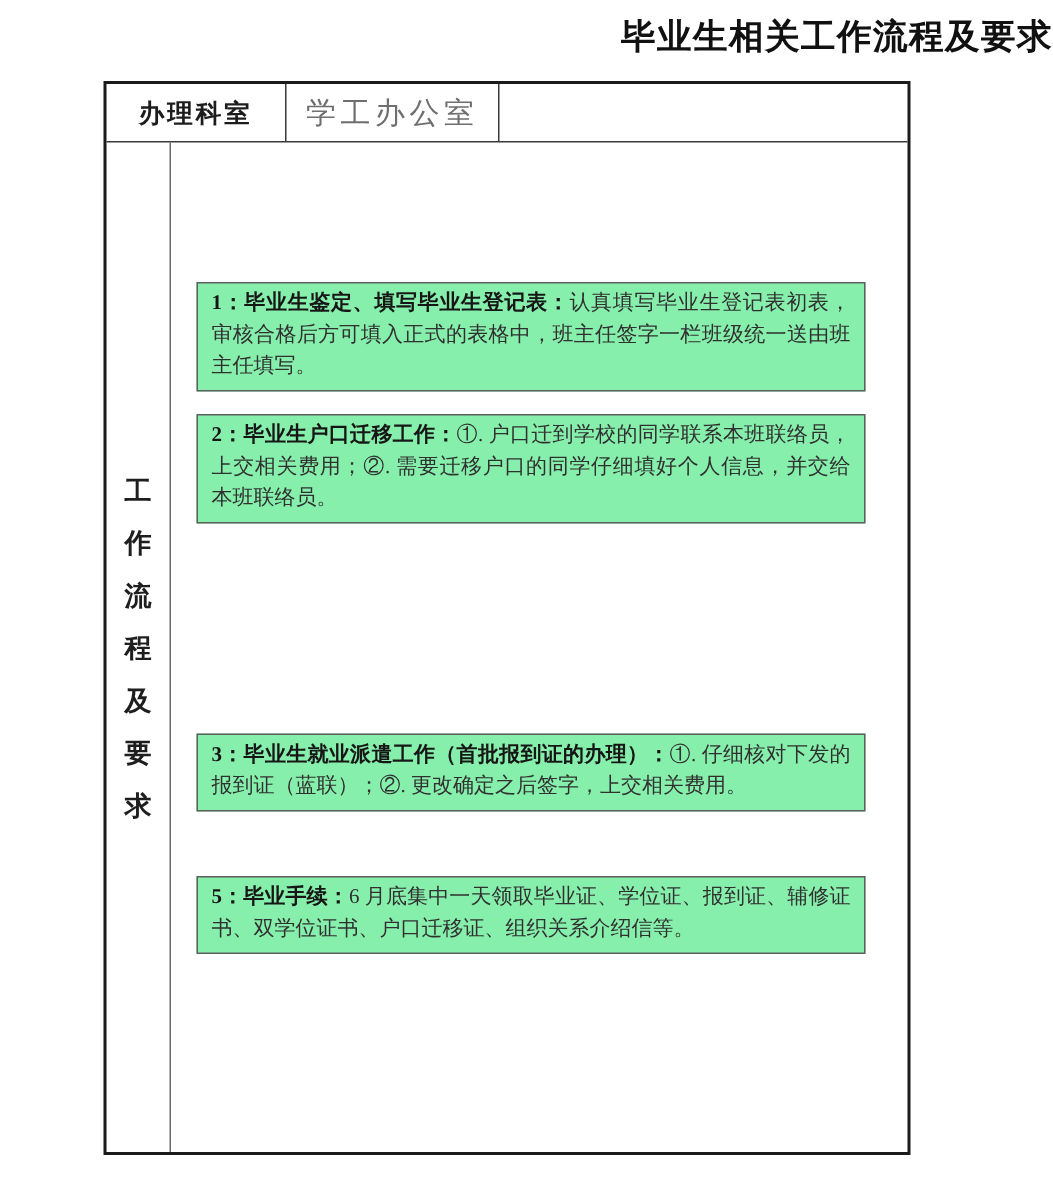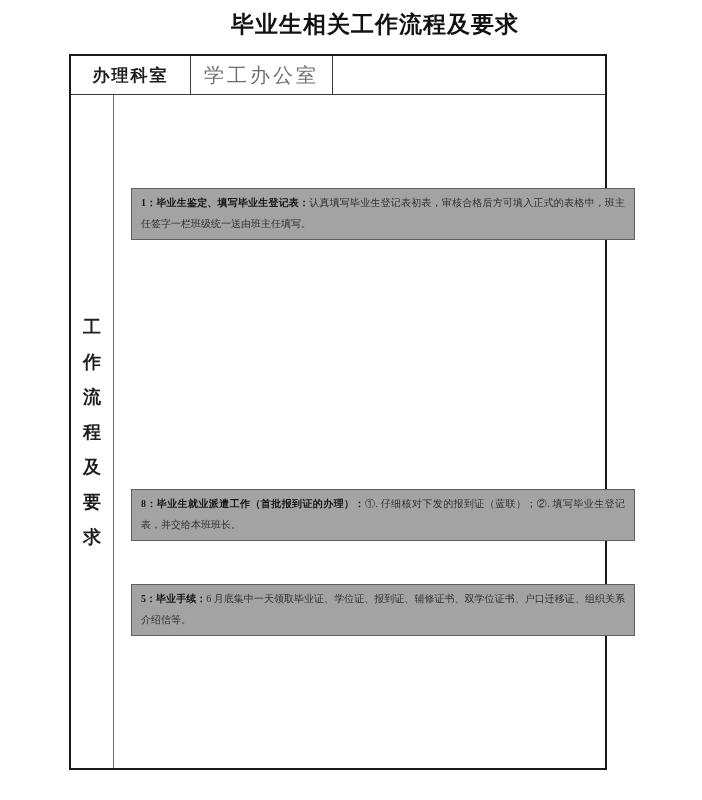--- a/index.html
+++ b/index.html
@@ -12,21 +12,21 @@
   }
   *{margin:0;padding:0;box-sizing:border-box;}
   html,body{background:var(--bg);}
   body{
     width:702px;height:800px;position:relative;overflow:hidden;
     font-family:"Liberation Serif","DejaVu Serif",serif;
     color:var(--text);
   }
   .page-title{
     position:absolute;top:9px;left:0;width:702px;
-    text-align:center;
+    text-align:right;
     font-family:"Liberation Sans","DejaVu Sans",sans-serif;
     font-weight:bold;font-size:23px;letter-spacing:1px;
     color:#111;
     padding-left:48px;
   }
   .doc-table{
     position:absolute;left:69px;top:54px;width:538px;height:716px;
     border:2px solid var(--table_border);
     background:#fff;
     display:flex;flex-direction:column;
@@ -59,27 +59,27 @@
     border-right:1px solid #6a6a6a;
     display:flex;flex-direction:column;align-items:center;justify-content:center;
     gap:17px;
   }
   .side-char{
     font-family:"Liberation Serif","DejaVu Serif",serif;
     font-weight:bold;font-size:18px;line-height:1;color:#1e1e1e;
   }
   .main-col{position:relative;flex:1;}
   .step-box{
-    position:absolute;left:17px;width:504px;
+    position:absolute;left:17px;width:446px;
     border:1px solid var(--box_border);
     padding:3px 9px 5px 9px;
-    font-size:10px;line-height:21px;
+    font-size:14px;line-height:21px;
     text-align:justify;text-justify:inter-ideograph;
     color:#303030;
-    background:#a3a3a3;
+    background:#86efac;
   }
   .step-box .lead{font-weight:bold;color:#161616;}
   .sb1{top:93px;}
   .sb2{top:181px;}
   .sb3{top:279px;}
   .sb4{top:394px;}
   .sb5{top:489px;}
 </style>
 </head>
 <body>
@@ -105,24 +105,27 @@
       <div class="side-char">要</div>
       <div class="side-char">求</div>
     </div>
 
     <div class="main-col">
 
       <div class="step-box sb1">
         <span class="lead">1：毕业生鉴定、填写毕业生登记表：</span><span>认真填写毕业生登记表初表，审核合格后方可填入正式的表格中，班主任签字一栏班级统一送由班主任填写。</span>
       </div>
 
+      <div class="step-box sb2">
+        <span class="lead">2：毕业生户口迁移工作：</span><span>①. 户口迁到学校的同学联系本班联络员，上交相关费用；②. 需要迁移户口的同学仔细填好个人信息，并交给本班联络员。</span>
+      </div>
 
 
       <div class="step-box sb4">
-        <span class="lead">8：毕业生就业派遣工作（首批报到证的办理）：</span><span>①. 仔细核对下发的报到证（蓝联）；②. 填写毕业生登记表，并交给本班班长。</span>
+        <span class="lead">3：毕业生就业派遣工作（首批报到证的办理）：</span><span>①. 仔细核对下发的报到证（蓝联）；②. 更改确定之后签字，上交相关费用。</span>
       </div>
 
       <div class="step-box sb5">
         <span class="lead">5：毕业手续：</span><span>6 月底集中一天领取毕业证、学位证、报到证、辅修证书、双学位证书、户口迁移证、组织关系介绍信等。</span>
       </div>
 
     </div>
   </div>
 </div>
 

